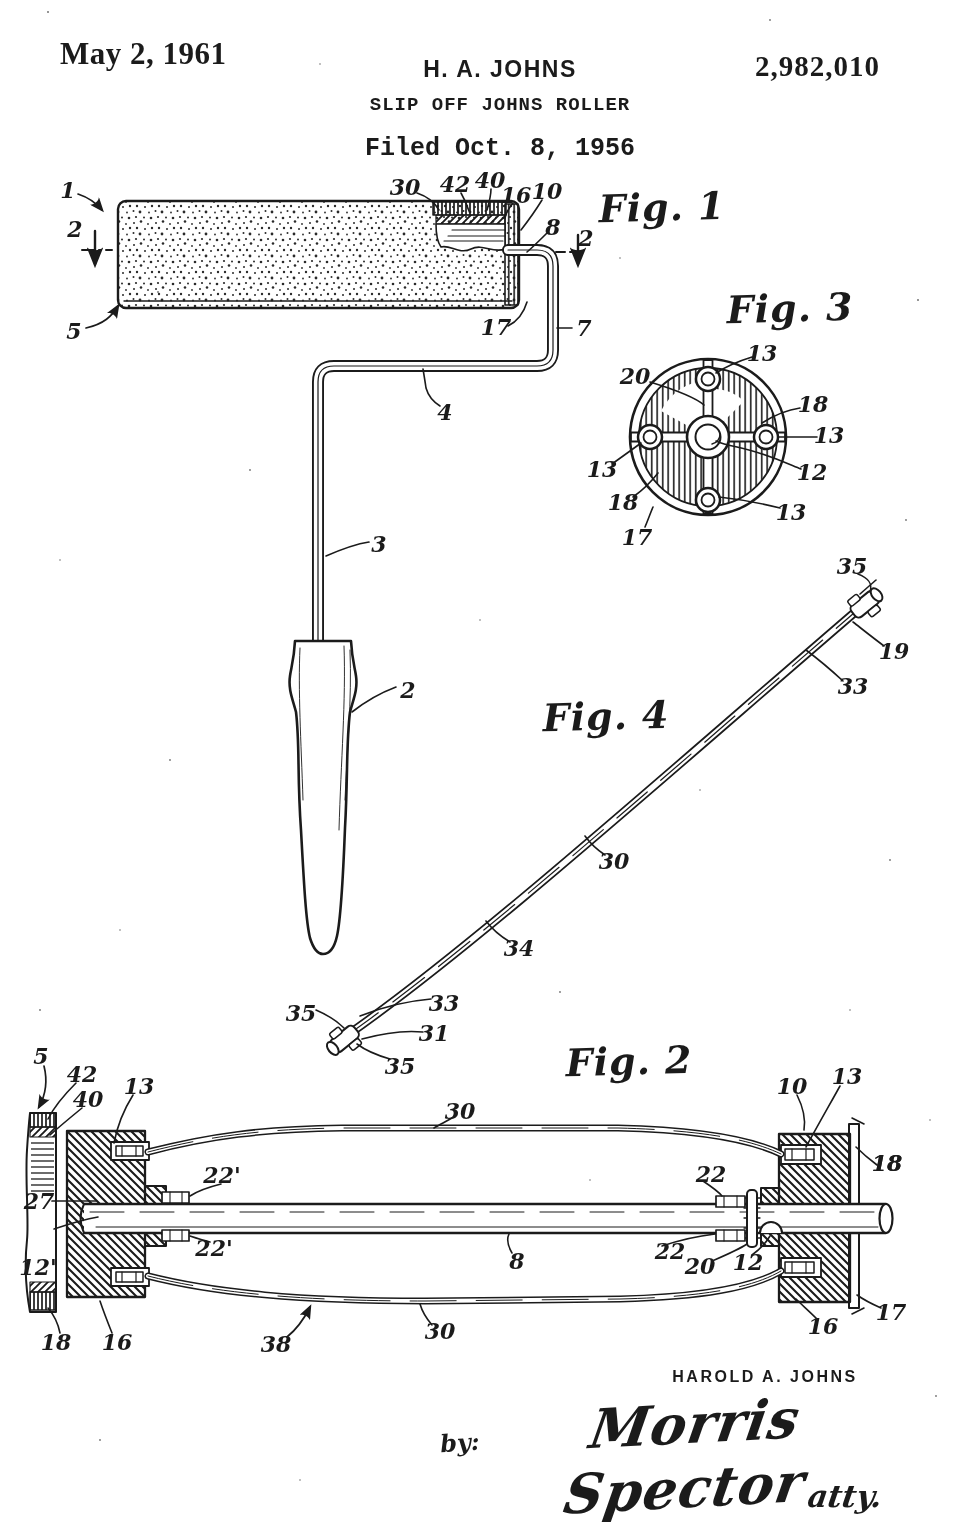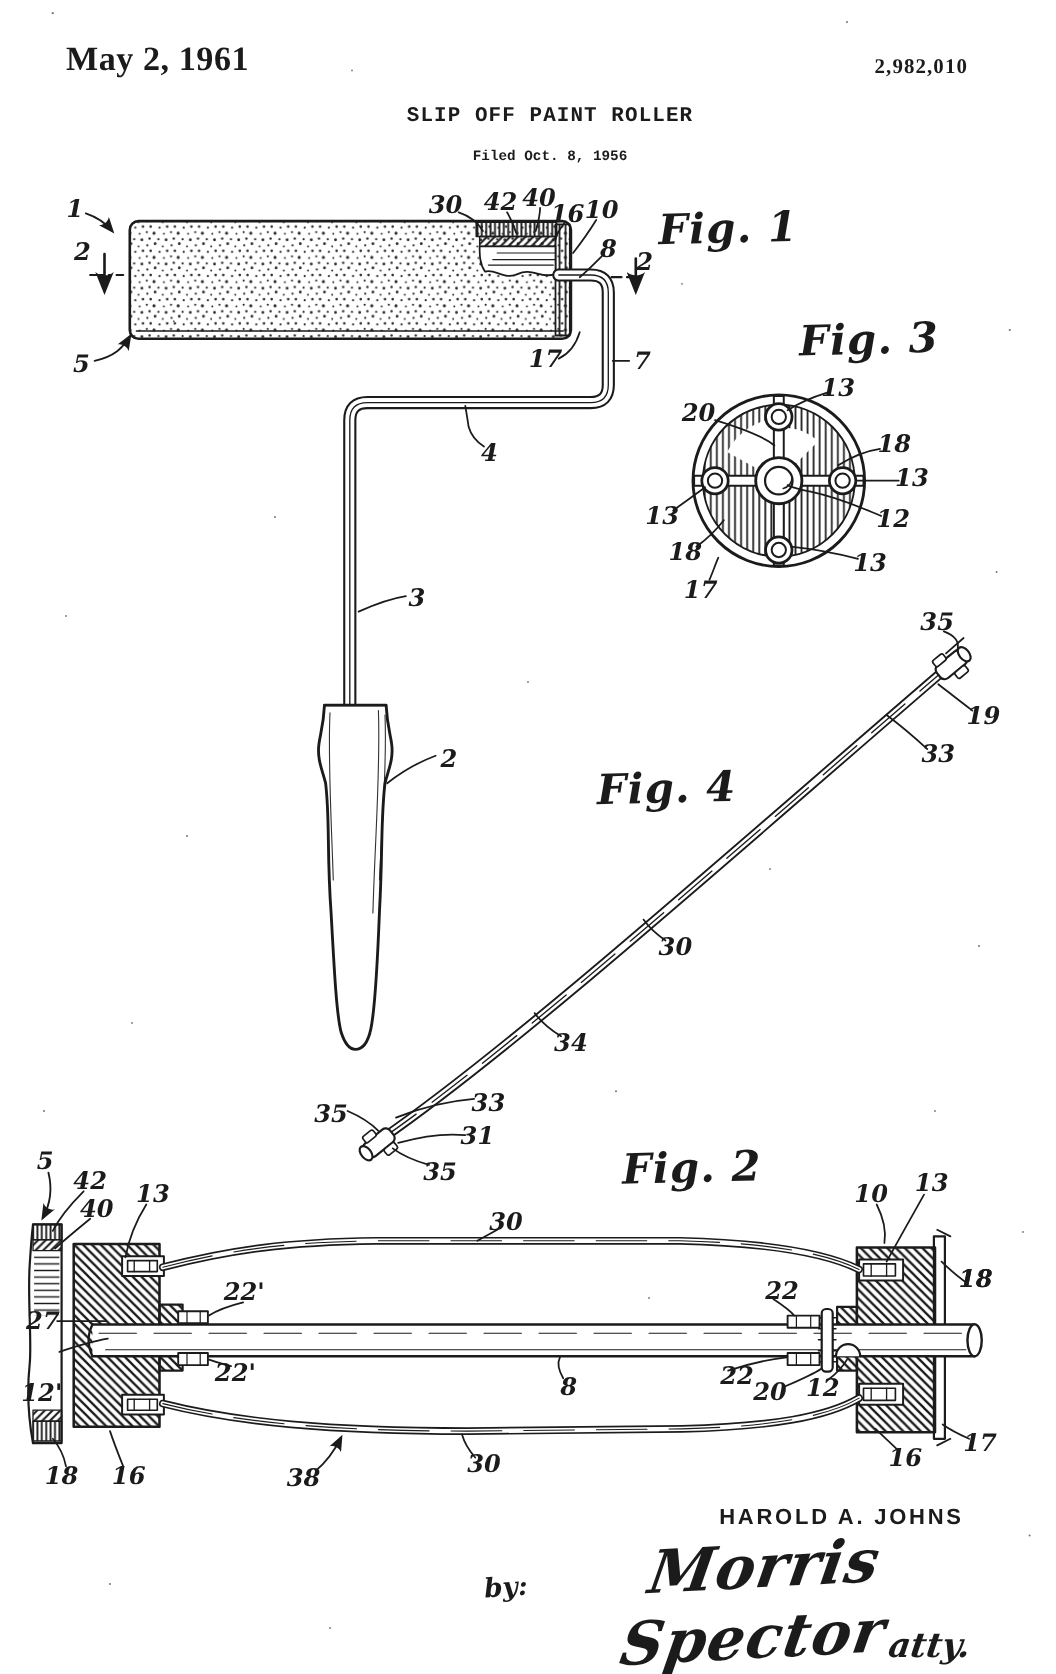--- a/index.html
+++ b/index.html
@@ -4,38 +4,38 @@
 <style>
   html,body{margin:0;padding:0;background:#e8e8e4;}
   .page{position:relative;width:960px;height:1522px;margin:0 auto;background:#ffffff;
         color:#1b1b1b;font-family:"Liberation Serif",serif;overflow:hidden;}
   .abs{position:absolute;}
   svg{position:absolute;left:0;top:0;}
   
   .h-date{left:60px;top:36px;font-size:31px;font-weight:bold;letter-spacing:.5px;}
   .h-author{left:40px;top:56px;width:920px;text-align:center;
             font-family:"Liberation Sans",sans-serif;font-size:23px;font-weight:bold;letter-spacing:1.5px;}
-  .h-num{right:80px;top:50px;font-size:19px;font-weight:bold;letter-spacing:1px;}
+  .h-num{right:80px;top:50px;font-size:29px;font-weight:bold;letter-spacing:1px;}
   .h-title{left:40px;top:94px;width:920px;text-align:center;
            font-family:"Liberation Mono",monospace;font-size:19px;font-weight:bold;letter-spacing:1px;}
   .h-filed{left:40px;top:134px;width:920px;text-align:center;
-           font-family:"Liberation Mono",monospace;font-size:13px;font-weight:bold;}
+           font-family:"Liberation Mono",monospace;font-size:25px;font-weight:bold;}
   
   .figcap{position:absolute;transform:translate(-50%,-50%) rotate(-1.5deg);
           font-family:"DejaVu Serif",serif;font-style:italic;font-weight:bold;
           font-size:38px;letter-spacing:1px;white-space:nowrap;}
   
   .callout{position:absolute;transform:translate(-50%,-50%);
            font-family:"DejaVu Serif",serif;font-style:italic;font-weight:bold;
            font-size:22px;white-space:nowrap;z-index:3;}
   
   .sig-head{left:698px;top:1330px;width:180px;text-align:center;
             font-family:"DejaVu Serif",serif;font-style:italic;font-weight:bold;font-size:33px;}
   .sig-name{left:615px;top:1368px;width:300px;text-align:center;
-            font-family:"Liberation Sans",sans-serif;font-size:20px;font-weight:bold;letter-spacing:2.5px;}
+            font-family:"Liberation Sans",sans-serif;font-size:16px;font-weight:bold;letter-spacing:2.5px;}
   .sig-by{left:440px;top:1428px;font-family:"DejaVu Serif",serif;font-style:italic;
           font-weight:bold;font-size:24px;transform:rotate(-4deg);}
   .sig-script{left:470px;top:1392px;width:440px;text-align:center;
               font-family:"DejaVu Serif",serif;font-style:italic;font-weight:bold;
               font-size:54px;transform:rotate(-3deg) skewX(-12deg);letter-spacing:1px;}
   .sig-atty{left:808px;top:1478px;font-family:"DejaVu Serif",serif;font-style:italic;
             font-weight:bold;font-size:31px;transform:skewX(-8deg);}
 </style>
 </head>
 <body>
@@ -285,22 +285,23 @@
         <path d="M817,1319 C809,1311 802,1305 796,1299" stroke-width="1.6"></path>
         <path d="M60,1333 C58,1323 54,1315 48,1308" stroke-width="1.6"></path>
         <path d="M112,1333 C108,1323 104,1313 100,1301" stroke-width="1.6"></path>
         <path d="M287,1337 C297,1329 304,1319 310,1307" stroke-width="1.7" marker-end="url(#ah)"></path>
         <path d="M432,1325 C426,1318 422,1311 420,1304" stroke-width="1.6"></path>
       </g>
     </g>
   </svg>
 
   <div class="abs h-date">May 2, 1961</div>
+  <div class="abs h-author">H. A. JOHNS</div>
   <div class="abs h-num">2,982,010</div>
-  <div class="abs h-title">SLIP OFF PAINT ROLLER</div>
+  <div class="abs h-title">SLIP OFF JOHNS ROLLER</div>
   <div class="abs h-filed">Filed Oct. 8, 1956</div>
 
   <div class="figcap" style="left:662px;top:207px">Fig. 1</div>
   <div class="figcap" style="left:790px;top:308px">Fig. 3</div>
   <div class="figcap" style="left:606px;top:716px">Fig. 4</div>
   <div class="figcap" style="left:629px;top:1061px">Fig. 2</div>
 
   <div id="callout-layer">
       <span class="callout" style="left: 68px; top: 190px;">1</span>
       <span class="callout" style="left: 75px; top: 229px;">2</span>

